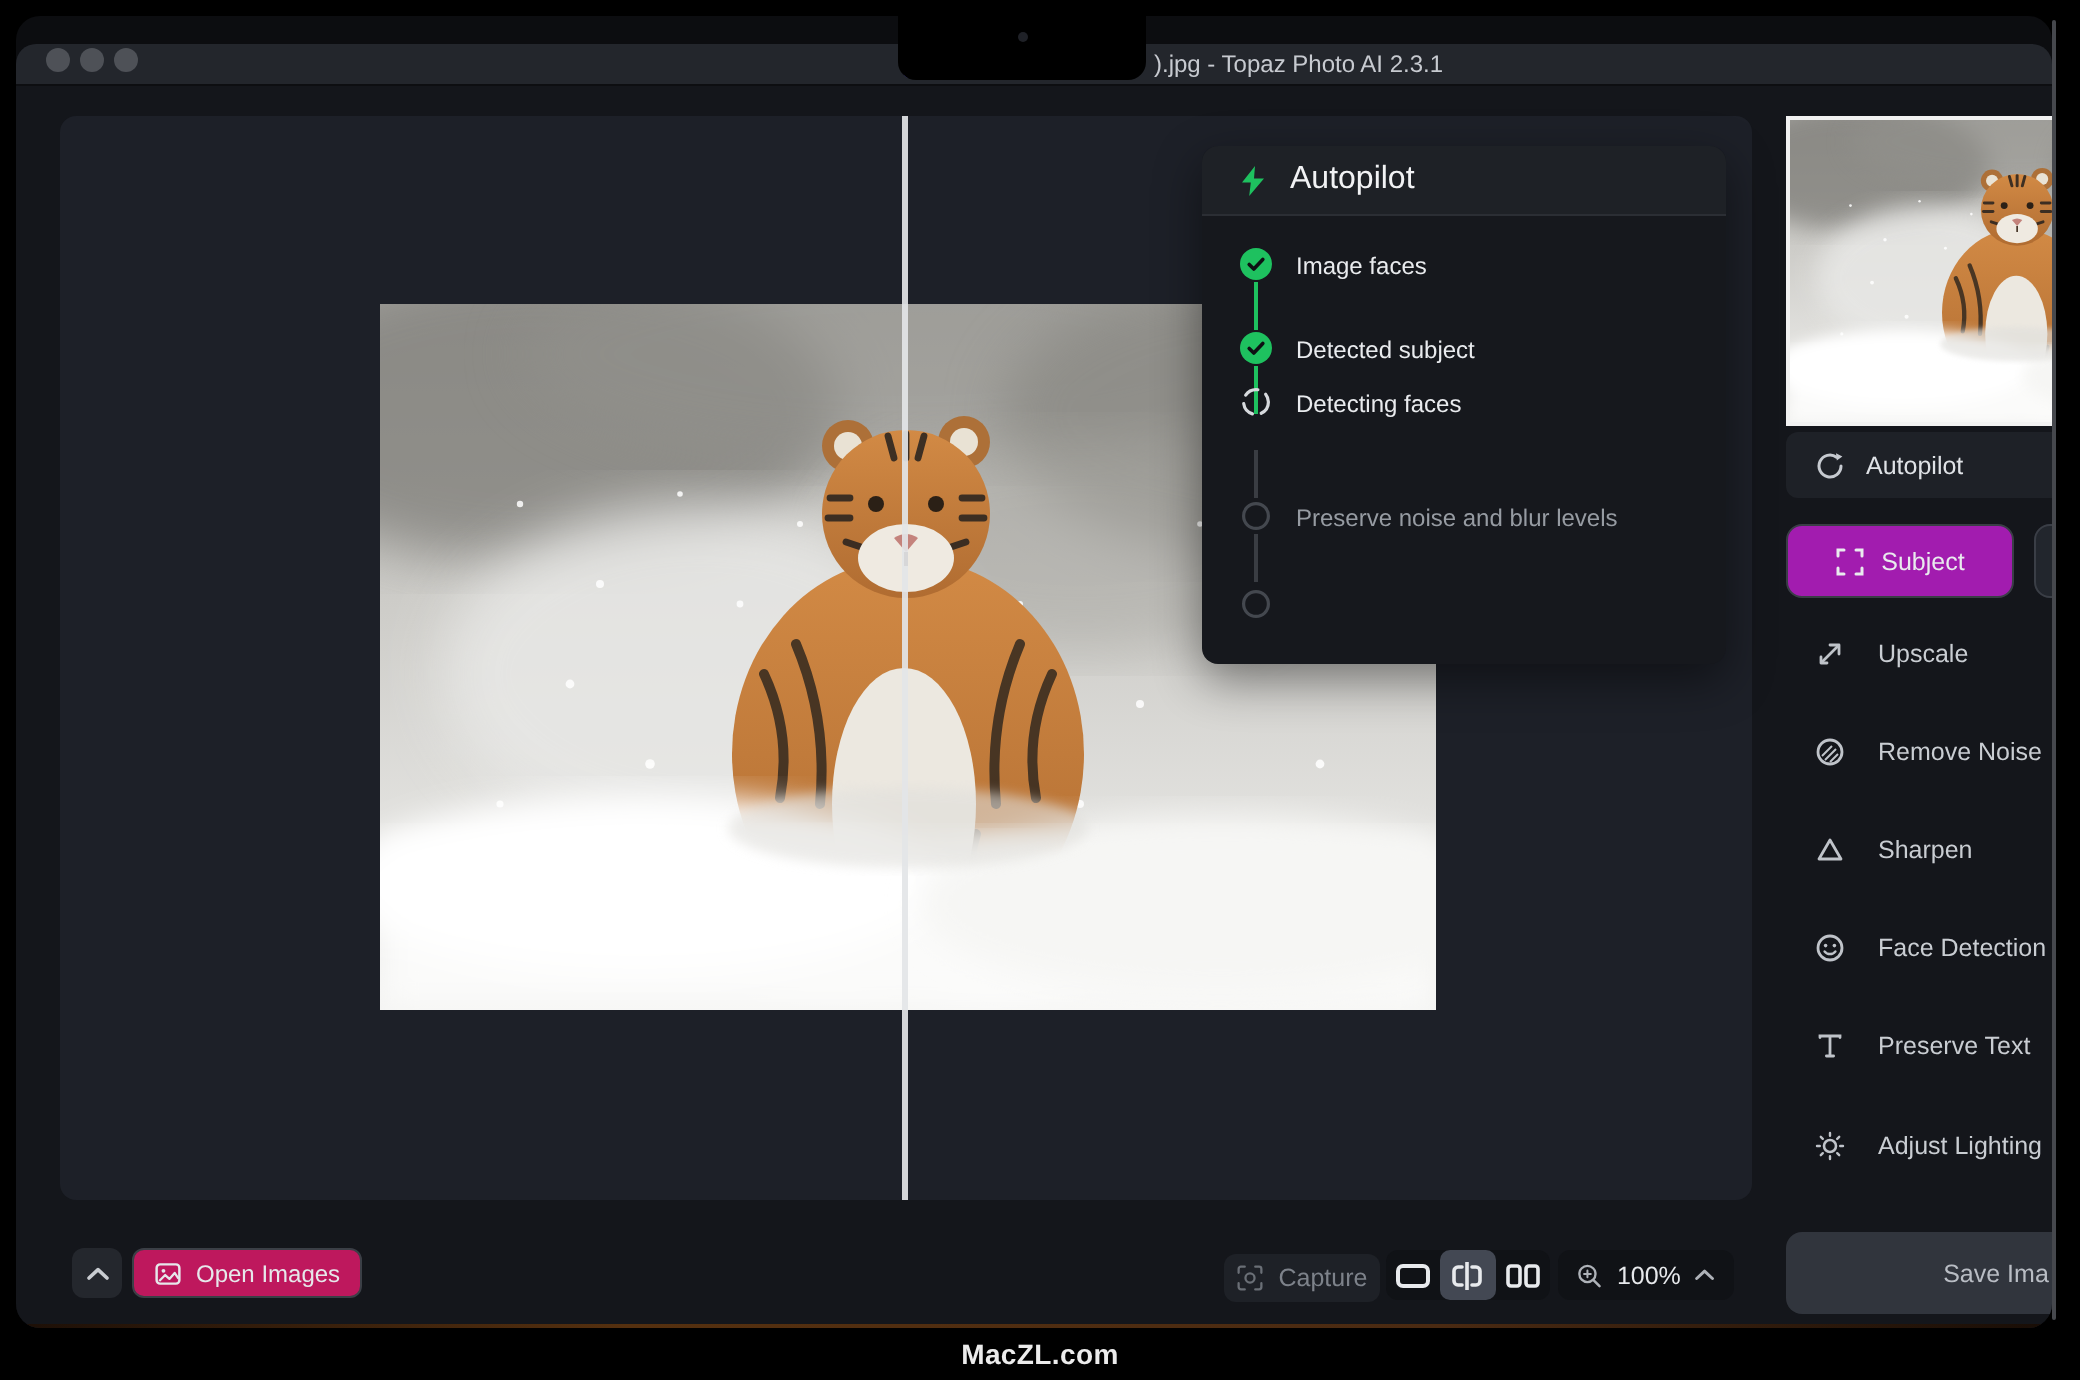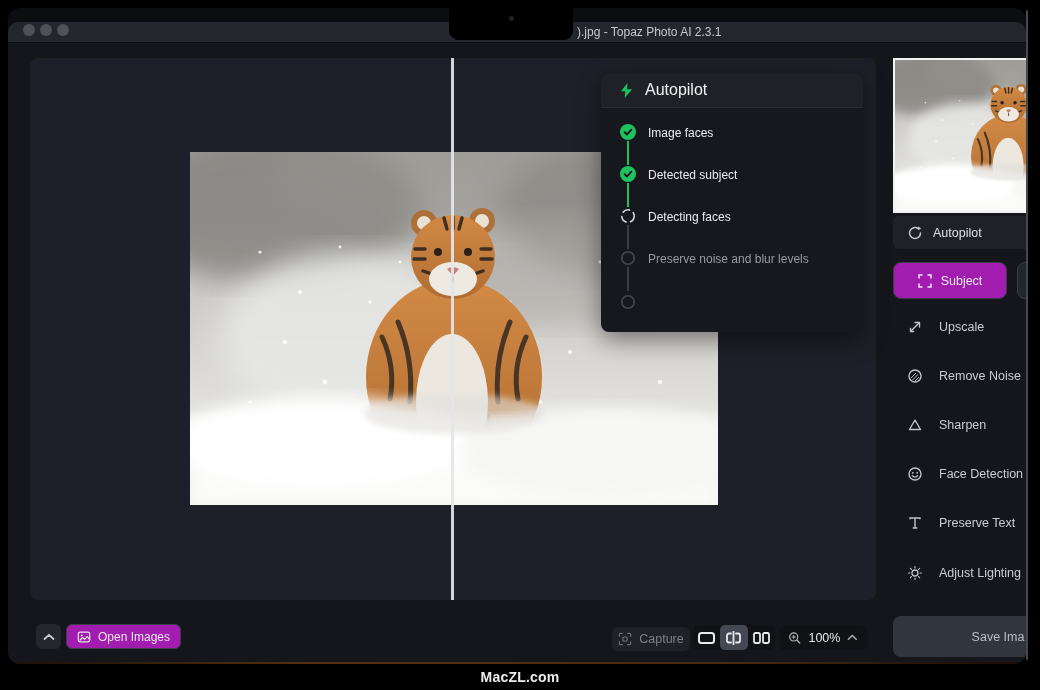--- a/index.html
+++ b/index.html
@@ -77,21 +77,21 @@
   .filter-icon { width:16px; height:16px; color:#bfc3c9; flex:0 0 16px; }
   .btn-save { position:absolute; left:885px; top:608px; width:210px; height:41px;
            background:#31353d; border-radius:8px; display:flex; align-items:center;
            justify-content:center; color:#b9bdc4; font-size:12.5px; }
 
   
   .btn-collapse { position:absolute; left:28px; top:616px; width:25px; height:25px;
            background:#24272d; border-radius:6px; display:flex; align-items:center;
            justify-content:center; color:#c9ccd1; }
   .btn-open { position:absolute; left:58px; top:616px; height:25px; padding:0 10px;
-           background:#a21caf; border:1px solid #3b3f46; border-radius:6px;
+           background:#be185d; border:1px solid #3b3f46; border-radius:6px;
            display:flex; align-items:center; gap:7px; color:#e6e8eb; font-size:12px; }
   .btn-capture { position:absolute; left:604px; top:619px; width:78px; height:24px;
            background:#1e2127; border-radius:6px; display:flex; align-items:center;
            justify-content:center; gap:7px; color:#7d828a; font-size:12.5px; }
   .view-toggles { position:absolute; left:685px; top:617px; width:82px; height:25px;
            background:#101216; border-radius:6px; display:flex; }
   .vt-seg { flex:1; display:flex; align-items:center; justify-content:center;
            color:#e8eaed; border-radius:5px; }
   .vt-seg.selected { background:#434853; }
   .zoom-pill { position:absolute; left:771px; top:617px; width:88px; height:25px;
@@ -152,21 +152,21 @@
       </div>
 
       <div class="ap-step" style="top:93px;height:16px">
         <svg class="ap-icon" viewBox="0 0 16 16">
             <circle cx="8" cy="8" r="8" fill="#1ec15f"></circle>
             <path d="M4.6 8.2l2.3 2.3 4.5-4.8" stroke="#0e1013" stroke-width="1.8" fill="none" stroke-linecap="round" stroke-linejoin="round"></path>
           </svg>
         <span class="ap-label" style="top:2px">Detected subject</span>
       </div>
 
-      <div class="ap-step" style="top:135px;height:16px">
+      <div class="ap-step" style="top:120px;height:16px">
         <svg class="ap-icon" viewBox="0 0 16 16">
             <circle cx="8" cy="8" r="6.2" fill="none" stroke="#d6d9dd" stroke-width="1.6" stroke-dasharray="7 4.5" stroke-linecap="round"></circle>
           </svg>
         <span class="ap-label" style="top:2px">Detecting faces</span>
       </div>
 
       <div class="ap-step" style="top:177px;height:16px">
         <svg class="ap-icon" viewBox="0 0 16 16">
             <circle cx="8" cy="8" r="6.2" fill="none" stroke="#44484f" stroke-width="1.6"></circle>
           </svg>

